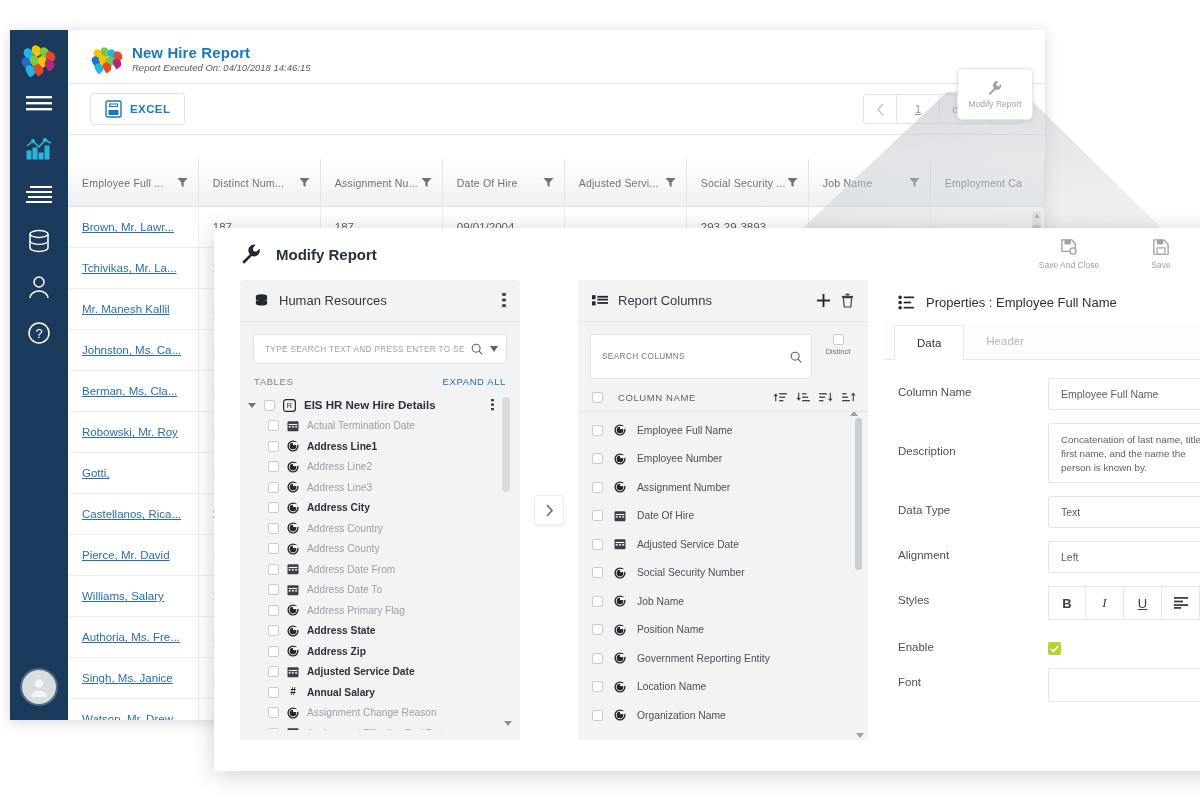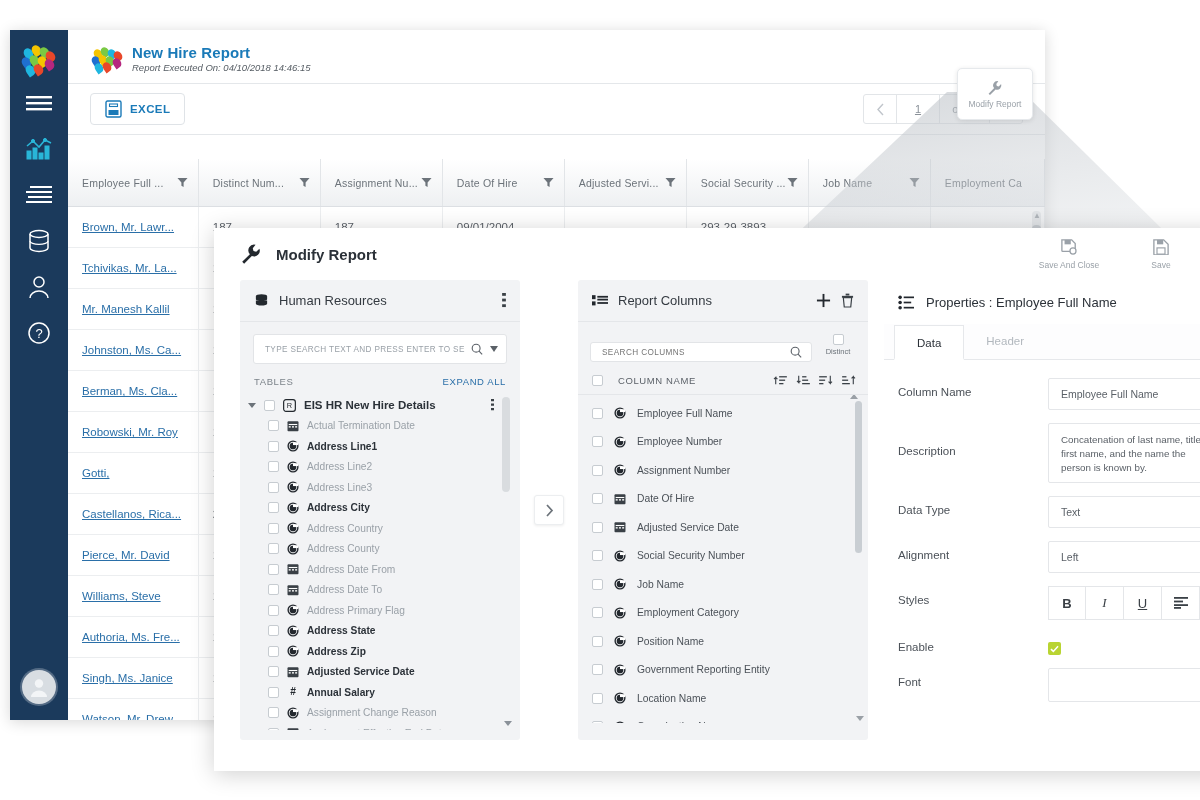--- a/index.html
+++ b/index.html
@@ -155,22 +155,22 @@
   
   .mover {
     width: 30px; height: 30px; background:#fff; border:1px solid #eceef0; border-radius:3px;
     display:flex; align-items:center; justify-content:center; cursor:pointer;
     box-shadow: 0 1px 3px rgba(0,0,0,.07); align-self:center; margin: 0 14px;
   }
 
   
   .p-mid { width: 290px; height: 460px; }
   .mid-srch-row { display:flex; align-items:flex-start; padding: 12px 12px 0 12px; gap:8px; }
-  .mid-srch { flex:1; height:20px; background:#fff; border:1px solid #e2e4e7; border-radius:3px;
-              display:flex; align-items:center; padding:0 9px 0 11px;margin-top:8px; }
+  .mid-srch { flex:1; height:45px; background:#fff; border:1px solid #e2e4e7; border-radius:3px;
+              display:flex; align-items:center; padding:0 9px 0 11px; }
   .mid-srch input { flex:1; border:none; outline:none; font-size:8.2px; letter-spacing:.4px; color:#9aa1a8;
                     font-family:"Liberation Sans",sans-serif; background:transparent;}
   .distinct { display:flex; flex-direction:column; align-items:center; gap:2px; width:36px; }
   .distinct span { font-size:7.5px; color:#6c737a; }
   .colname-row { display:flex; align-items:center; padding: 12px 12px 8px 14px; gap: 12px;
                  border-bottom:1px solid #e4e6e9; }
   .colname-row .cn { font-size:9.5px; color:#5b6168; letter-spacing:.6px; margin-left:3px; }
   .colname-row .sorts { margin-left:auto; display:flex; gap:9px; }
   .collist { position:relative; height: 328px; overflow:hidden; padding-top: 4px; }
   .crow { display:flex; align-items:center; height:28.5px; gap:11px; padding-left:14px; }
@@ -473,21 +473,21 @@
               <div class="gcell link" style="width: 133px;">Pierce, Mr. David</div>
               <div class="gcell" style="width: 124px;">15</div>
               <div class="gcell" style="width: 124px;"></div>
               <div class="gcell" style="width: 124px;"></div>
               <div class="gcell" style="width: 124px;"></div>
               <div class="gcell" style="width: 124px;"></div>
               <div class="gcell" style="width: 124px;"></div>
               <div class="gcell" style="width: 116px;"></div>
             </div>
             <div class="grow">
-              <div class="gcell link" style="width: 133px;">Williams, Steve</div>
+              <div class="gcell link" style="width: 133px;">Williams, Salary</div>
               <div class="gcell" style="width: 124px;">13</div>
               <div class="gcell" style="width: 124px;"></div>
               <div class="gcell" style="width: 124px;"></div>
               <div class="gcell" style="width: 124px;"></div>
               <div class="gcell" style="width: 124px;"></div>
               <div class="gcell" style="width: 124px;"></div>
               <div class="gcell" style="width: 116px;"></div>
             </div>
             <div class="grow">
               <div class="gcell link" style="width: 133px;">Authoria, Ms. Fre...</div>
@@ -918,29 +918,20 @@
                   </svg>
                   <span class="lbl">Job Name</span>
                 </div>
                 <div class="crow">
                   <span class="cbx"></span>
                   <svg width="12" height="12" viewBox="0 0 14 14">
                     <path d="M7 1.3a5.7 5.7 0 1 0 0 11.4 5.7 5.7 0 0 0 0-11.4z" fill="none" stroke="#23282e" stroke-width="1.6"></path>
                     <path d="M7 3.1a3.9 3.9 0 0 1 0 7.8 3.9 3.9 0 0 1 0-7.8z" fill="#23282e"></path>
                     <rect x="7" y="2.6" width="6" height="3.3" fill="#ffffff"></rect>
                   </svg>
-                  <span class="lbl">Employment Category</span>
-                </div>
-                <div class="crow">
-                  <span class="cbx"></span>
-                  <svg width="12" height="12" viewBox="0 0 14 14">
-                    <path d="M7 1.3a5.7 5.7 0 1 0 0 11.4 5.7 5.7 0 0 0 0-11.4z" fill="none" stroke="#23282e" stroke-width="1.6"></path>
-                    <path d="M7 3.1a3.9 3.9 0 0 1 0 7.8 3.9 3.9 0 0 1 0-7.8z" fill="#23282e"></path>
-                    <rect x="7" y="2.6" width="6" height="3.3" fill="#ffffff"></rect>
-                  </svg>
                   <span class="lbl">Position Name</span>
                 </div>
                 <div class="crow">
                   <span class="cbx"></span>
                   <svg width="12" height="12" viewBox="0 0 14 14">
                     <path d="M7 1.3a5.7 5.7 0 1 0 0 11.4 5.7 5.7 0 0 0 0-11.4z" fill="none" stroke="#23282e" stroke-width="1.6"></path>
                     <path d="M7 3.1a3.9 3.9 0 0 1 0 7.8 3.9 3.9 0 0 1 0-7.8z" fill="#23282e"></path>
                     <rect x="7" y="2.6" width="6" height="3.3" fill="#ffffff"></rect>
                   </svg>
                   <span class="lbl">Government Reporting Entity</span>

